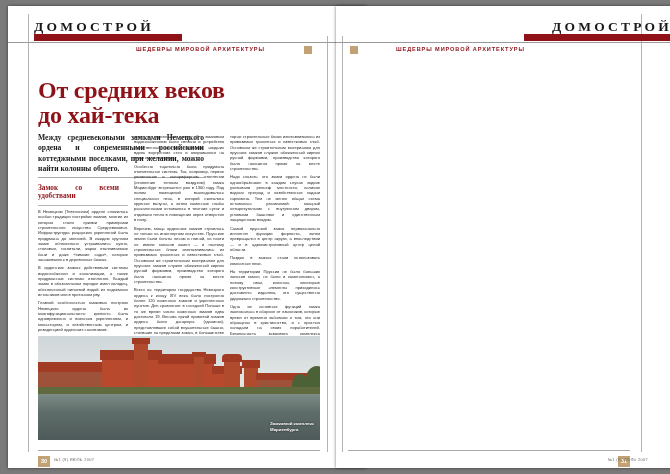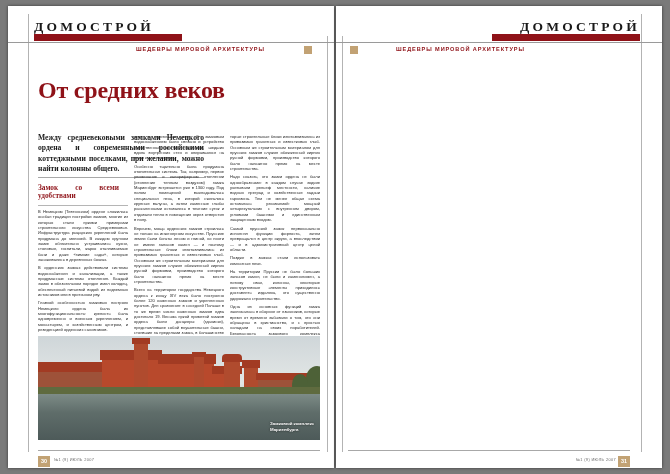--- a/index.html
+++ b/index.html
@@ -2,21 +2,21 @@
 <html><head>
 <meta charset="utf-8">
 <style>
   html,body{margin:0;padding:0;background:#6e6e6e;}
   body{width:670px;height:474px;overflow:hidden;font-family:"Liberation Sans",sans-serif;}
 
   .spread{position:relative;width:670px;height:474px;background:#7a7a7a;}
 
   
   .page{position:absolute;top:6px;height:462px;width:326px;background:#ffffff;
-        box-shadow:0 0 3px rgba(0,0,0,.55);overflow:hidden;}
+        box-shadow:0 0 3px rgba(0,0,0,.55);overflow:hidden;padding-left:32px;}
   .page-left{left:8px;}
   .page-right{left:336px;}
 
   
   .masthead{position:absolute;top:14px;height:22px;}
   .mh-left{left:26px;width:160px;}
   .mh-right{right:22px;width:160px;text-align:right;}
   .mh-word{font-family:"Liberation Serif",serif;font-weight:bold;font-size:13.5px;
            letter-spacing:3.2px;color:#1a1a1a;line-height:13px;white-space:nowrap;}
   .mh-bar{height:7px;background:#8f1218;margin-top:1px;}
@@ -106,20 +106,21 @@
     <div class="masthead mh-left">
       <div class="mh-word">ДОМОСТРОЙ</div>
       <div class="mh-bar"></div>
     </div>
     <div class="top-rule"></div>
     <div class="kicker k-left">ШЕДЕВРЫ МИРОВОЙ АРХИТЕКТУРЫ</div>
     <div class="sq" style="left:296px;top:40px;"></div>
 
     <div class="headline">
       <span>От средних веков</span><br>
+      <span>до хай-тека</span>
     </div>
 
     <div class="lead">Между средневековыми замками Немецкого ордена и современными российскими коттеджными поселками, при желании, можно найти колонны общего.</div>
     <div class="lead-rule"></div>
 
     <div class="col L1">
       <span class="sub">Замок со всеми удобствами</span>
       <div class="sub-rule"></div>
       <p>В Немецком (Тевтонском) ордене сложилась особая традиция постройки замков, многие из которых стали яркими примерами строительного искусства Средневековья. Инфраструктура рыцарских укреплений была продумана до мелочей. В каждом крупном замке обязательно устраивались кухни, столовые, госпитали, жарко отапливаемые бани и даже «зимние сады», которые засаживались в деревянных бочках.</p>
       <p>В орденских замках действовали системы водоснабжения и канализации, а также продуманные системы отопления. Каждый замок в обязательном порядке имел колодец, обеспеченный питьевой водой из подземных источников или в проточном рву.</p>

